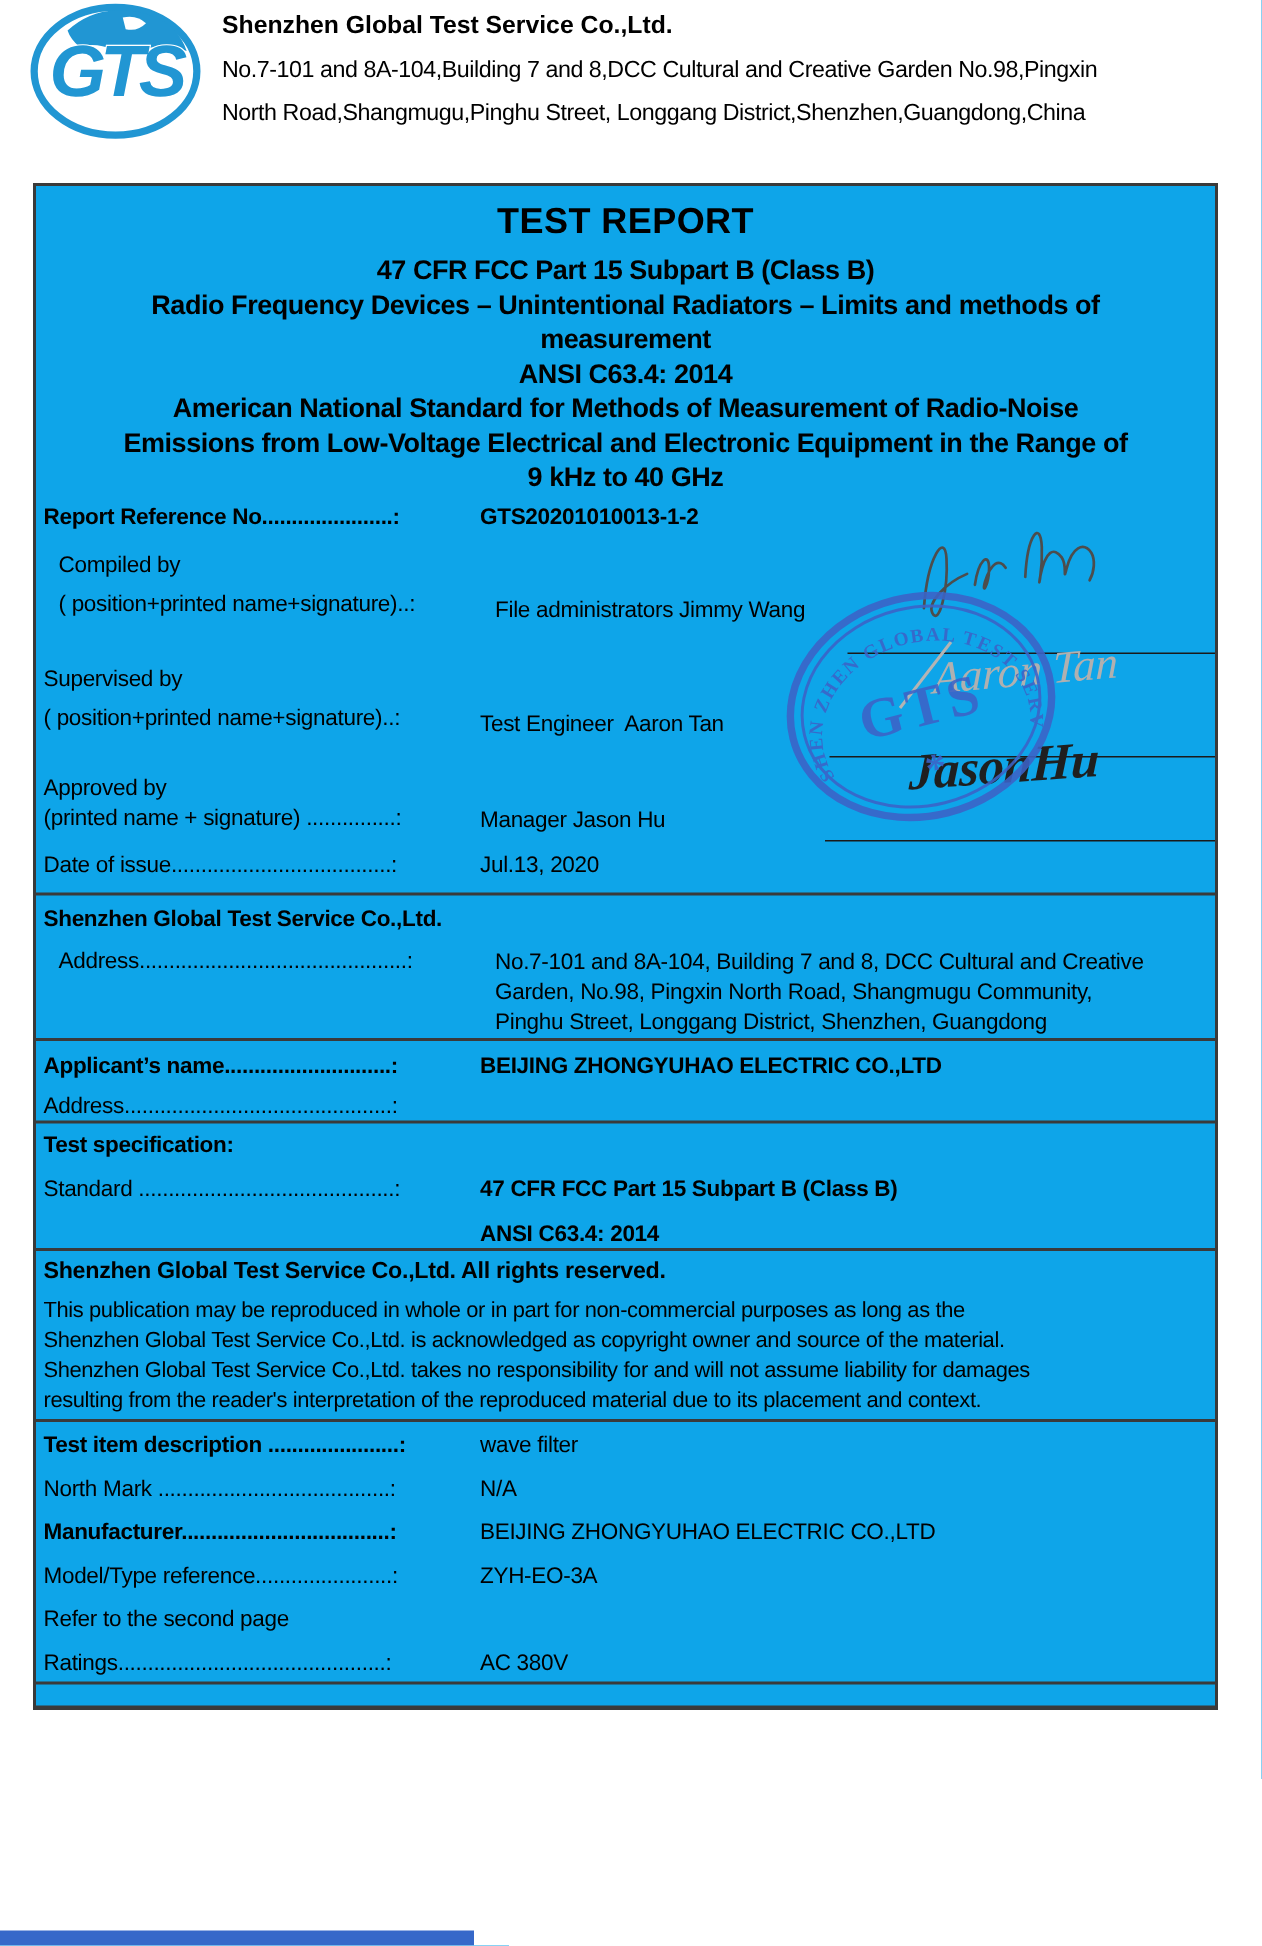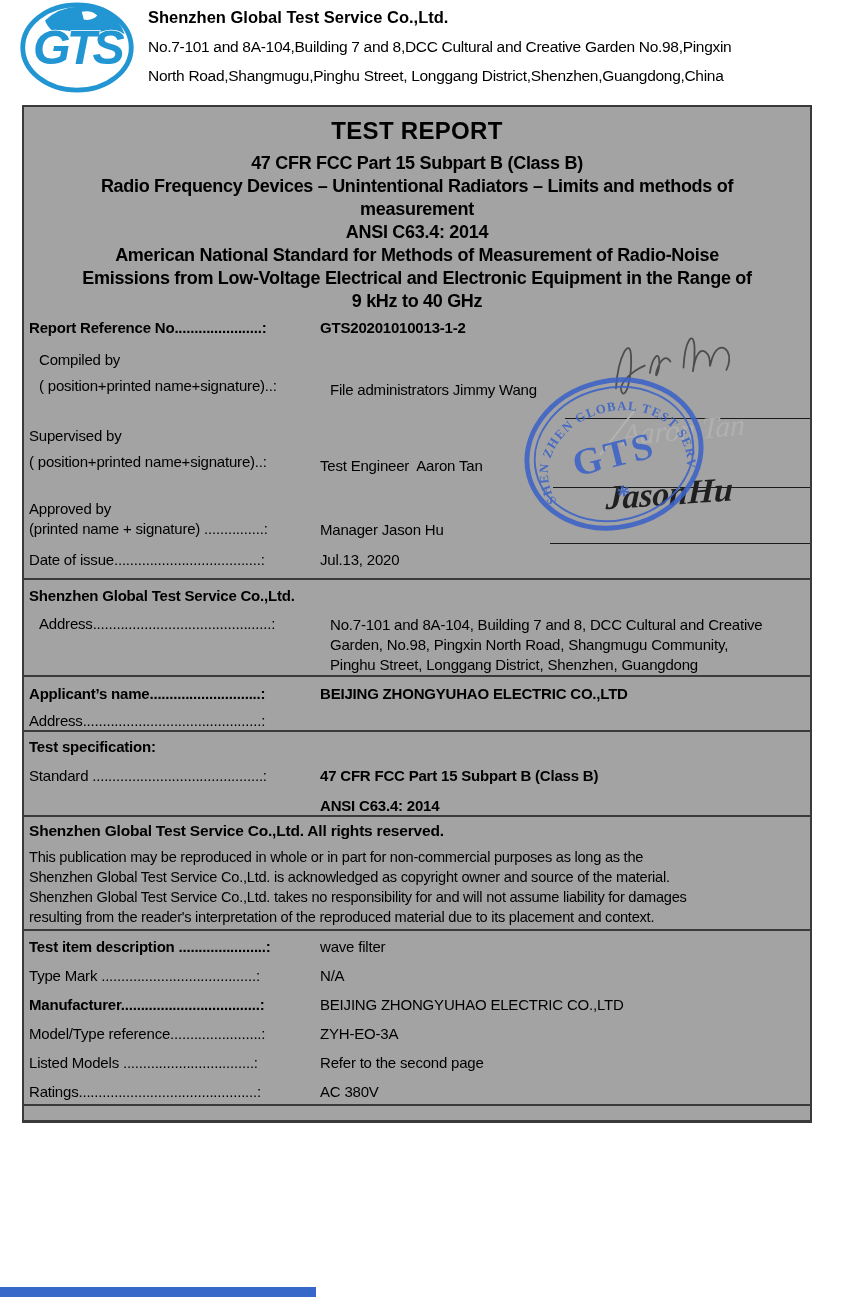--- a/index.html
+++ b/index.html
@@ -9,22 +9,22 @@
     letter-spacing:-0.2px; overflow:hidden;
   }
   
   .hdr{position:absolute;left:14px;top:2px;width:815px;display:flex;}
   .logo-wrap{width:126px;height:92px;flex:none;}
   .hdr-text{padding-left:8px;padding-top:6px;}
   .hdr-company{font-size:16.5px;font-weight:bold;margin-bottom:11px;letter-spacing:0;}
   .hdr-addr{font-size:15.5px;margin-bottom:11px;white-space:nowrap;letter-spacing:-0.3px;}
   
   .box{
-    position:absolute;left:22px;top:105px;width:786px;height:1013px;
-    border:2px solid #3a3a3a;border-bottom-width:3px;background:#a3a3a3;overflow:hidden;
+    position:absolute;left:22px;top:122px;width:786px;height:1013px;
+    border:2px solid #3a3a3a;border-bottom-width:3px;background:#0ea5e9;overflow:hidden;
   }
   .title-block{padding-top:10px;text-align:center;}
   .title-main{font-size:24px;font-weight:bold;letter-spacing:0.3px;line-height:28px;margin-bottom:7px;}
   .tline{font-size:18px;font-weight:bold;letter-spacing:-0.3px;line-height:23px;white-space:nowrap;text-align:center;}
   
   .sec{border-bottom:2px solid #3a3a3a;}
   .sec:last-child{border-bottom:none;}
   .row{display:flex;padding-left:5px;position:relative;font-size:15px;line-height:18px;}
   .lab{width:291px;flex:none;}
   .val{flex:1;padding-right:4px;}
@@ -173,33 +173,32 @@
       <div class="rights-line">resulting from the reader's interpretation of the reproduced material due to its placement and context.</div>
     </div>
   </div>
 
   <div class="sec sec6">
     <div class="row">
       <div class="lab b">Test item description ......................:</div>
       <div class="val">wave filter</div>
     </div>
     <div class="row mt11">
-      <div class="lab">Type Mark .......................................:</div>
+      <div class="lab">North Mark .......................................:</div>
       <div class="val">N/A</div>
     </div>
     <div class="row mt11">
       <div class="lab b">Manufacturer...................................:</div>
       <div class="val">BEIJING ZHONGYUHAO ELECTRIC CO.,LTD</div>
     </div>
     <div class="row mt11">
       <div class="lab">Model/Type reference.......................:</div>
       <div class="val">ZYH-EO-3A</div>
     </div>
     <div class="row mt11">
-      <div class="lab">Listed Models  .................................:</div>
       <div class="val">Refer to the second page</div>
     </div>
     <div class="row mt11">
       <div class="lab">Ratings.............................................:</div>
       <div class="val">AC 380V</div>
     </div>
 
   </div>
 
   <svg class="sig1" viewBox="0 0 150 84">

